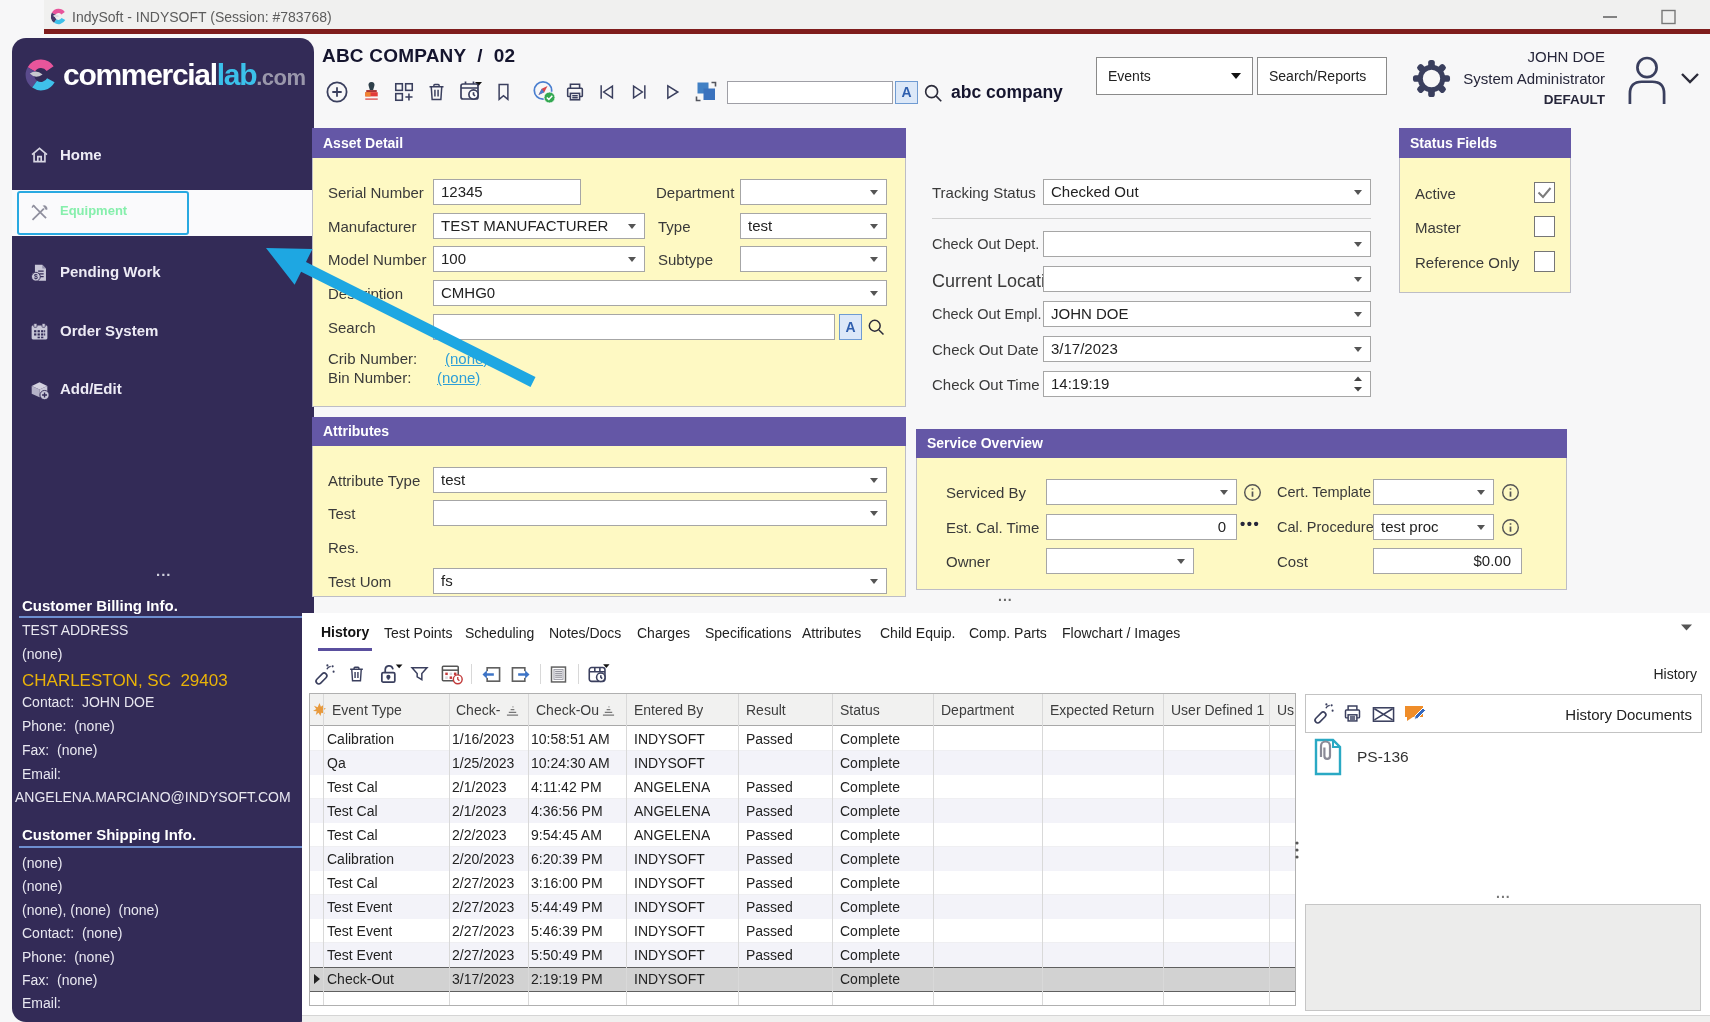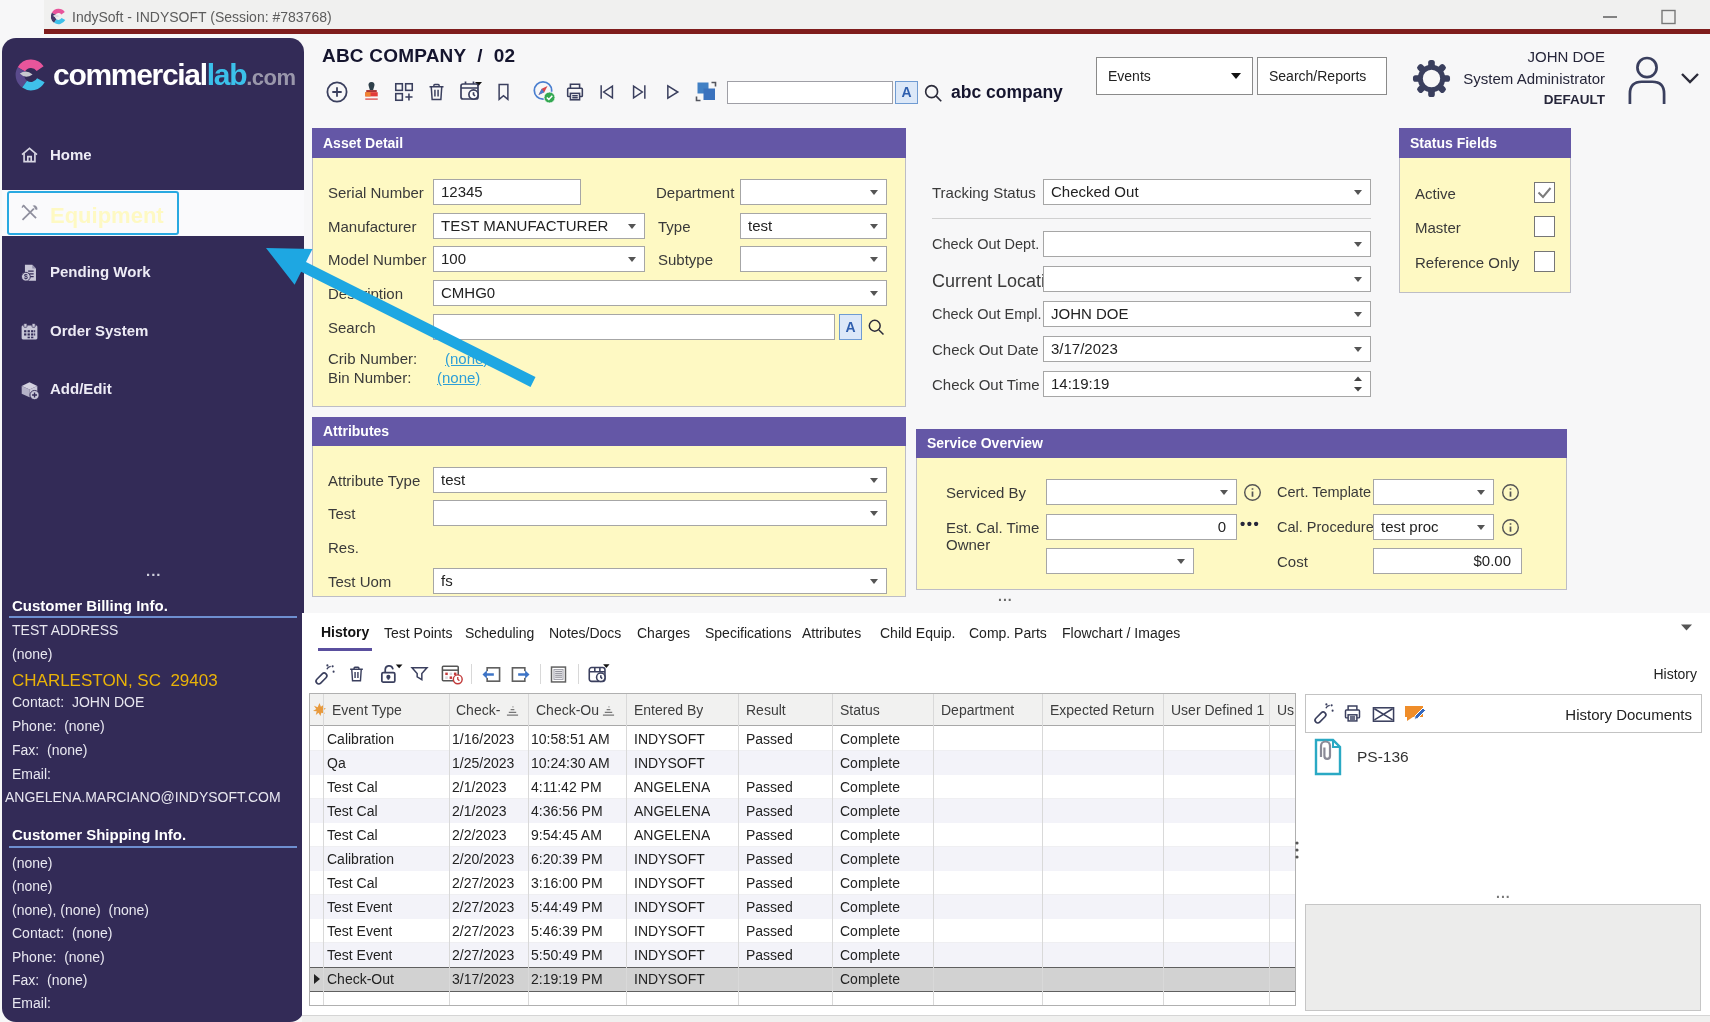--- a/index.html
+++ b/index.html
@@ -4,21 +4,21 @@
 <style>
   * { margin:0; padding:0; box-sizing:border-box; }
   html,body { width:1710px; height:1022px; overflow:hidden; }
   #app { position:relative; width:1710px; height:1022px; background:#f7f7f8;
          font-family:"Liberation Sans", sans-serif; color:#333; }
   .abs { position:absolute; }
   
   #titlebar { position:absolute; left:0; top:0; width:1710px; height:34px;
               background:#f0f0ef; border-bottom:5px solid #7f1d1d;margin-left:44px; }
   
-  #sidebar { position:absolute; left:2px; top:38px; width:302px; height:984px; background:#332b57;border-radius:14px; }
+  #sidebar { position:absolute; left:12px; top:38px; width:302px; height:984px; background:#332b57;border-radius:14px; }
   .menulbl { font-weight:bold; font-size:15px; color:#edebf5; }
   
   .panel { position:absolute; background:#fef9c3; border:1px solid #bdbdc6; }
   .phead { position:absolute; left:-1px; top:-1px; right:-1px; height:30px; background:#6457a6;
            color:#fff; font-weight:bold; font-size:14px; line-height:30px; padding-left:11px; }
   .lbl { position:absolute; font-size:15px; color:#3a3a3a; white-space:nowrap; }
   .inp { position:absolute; background:#fff; border:1px solid #a6a6a6; font-size:15px;
          color:#222; line-height:24px; padding-left:7px; white-space:nowrap; overflow:hidden; }
   .dda { position:absolute; right:8px; top:10px; width:0; height:0;
          border-left:4.5px solid transparent; border-right:4.5px solid transparent;
@@ -65,21 +65,21 @@
     <div class="menulbl abs" style="left:48px;top:108px">Home</div>
 
     <div class="abs" style="left:0;top:152px;width:302px;height:46px;background:#fafafc"></div>
     <div class="abs" style="left:5px;top:153px;width:172px;height:44px;border:2px solid #29a9e1;border-radius:3px"></div>
     <svg class="abs" style="left:16px;top:164px" width="23" height="21" viewBox="0 0 24 24" fill="none" stroke="#8f8f9e" stroke-width="2">
       <path d="M4 20.5 L17 7.5"></path>
       <path d="M15.5 4.2 a3.8 3.8 0 0 1 5.3 4.8 l-2.6 -0.6 -0.9 -2.6 Z" fill="#8f8f9e" stroke="none"></path>
       <path d="M5 4 L16 15 M16 15 L19.5 18.5"></path>
       <path d="M3.5 6.5 L5 4 L7 5.5" stroke-width="1.6"></path>
     </svg>
-    <div class="menulbl abs" style="left:48px;top:165px;color:#fef9c3;font-size:22px">Equipment</div>
+    <div class="menulbl abs" style="left:48px;top:165px;color:#86efac;font-size:13px">Equipment</div>
 
     <svg class="abs" style="left:17px;top:224px" width="22" height="23" viewBox="0 0 24 24">
       <path d="M6.5 2.5 H14.5 L18.5 6.5 V20 H6.5 Z" fill="#c9c7d8"></path>
       <path d="M14.5 2.5 L18.5 6.5 H14.5 Z" fill="#8f8ba8"></path>
       <path d="M10 9.5 H16 M10 12.5 H16 M10 15.5 H16" stroke="#332b57" stroke-width="1.4"></path>
       <circle cx="7.5" cy="15.5" r="4.8" fill="#c9c7d8" stroke="#332b57" stroke-width="1"></circle>
       <text x="7.5" y="18.3" font-family="Liberation Sans" font-size="7.5" font-weight="bold" text-anchor="middle" fill="#332b57">$</text>
     </svg>
     <div class="menulbl abs" style="left:48px;top:225px">Pending Work</div>
 
@@ -340,21 +340,21 @@
   </svg>
   <div class="lbl" style="left:946px;top:519px">Est. Cal. Time</div>
   <div class="inp" style="left:1046px;top:514px;width:191px;height:26px;text-align:right;padding-right:10px">0</div>
   <div class="abs" style="left:1240px;top:515px;font-size:15px;font-weight:bold;color:#26263a;letter-spacing:1.5px">•••</div>
   <div class="lbl" style="left:1277px;top:519px;font-size:14.5px">Cal. Procedure</div>
   <div class="inp" style="left:1373px;top:514px;width:121px;height:26px">test proc<span class="dda"></span></div>
   <svg class="abs" style="left:1501px;top:518px" width="19" height="19" viewBox="0 0 20 20" fill="none" stroke="#555" stroke-width="1.5">
     <circle cx="10" cy="10" r="8.2"></circle>
       <path d="M10 9 V14.5 M10 5.5 V7.2" stroke-width="1.8"></path>
   </svg>
-  <div class="lbl" style="left:946px;top:536px">Owner</div>
+  <div class="lbl" style="left:946px;top:553px">Owner</div>
   <div class="inp" style="left:1046px;top:548px;width:148px;height:26px">
       <span class="dda"></span>
     </div>
   <div class="lbl" style="left:1277px;top:553px">Cost</div>
   <div class="inp" style="left:1373px;top:548px;width:149px;height:26px;text-align:right;padding-right:10px">$0.00</div>
 
   <div class="abs" style="left:998px;top:588px;font-size:14px;font-weight:bold;color:#666;letter-spacing:1px">...</div>
 
   <div class="abs" style="left:302px;top:613px;width:1408px;height:402px;background:#fff"></div>
   <svg class="abs" style="left:1680px;top:623px" width="13" height="9" viewBox="0 0 13 9">

